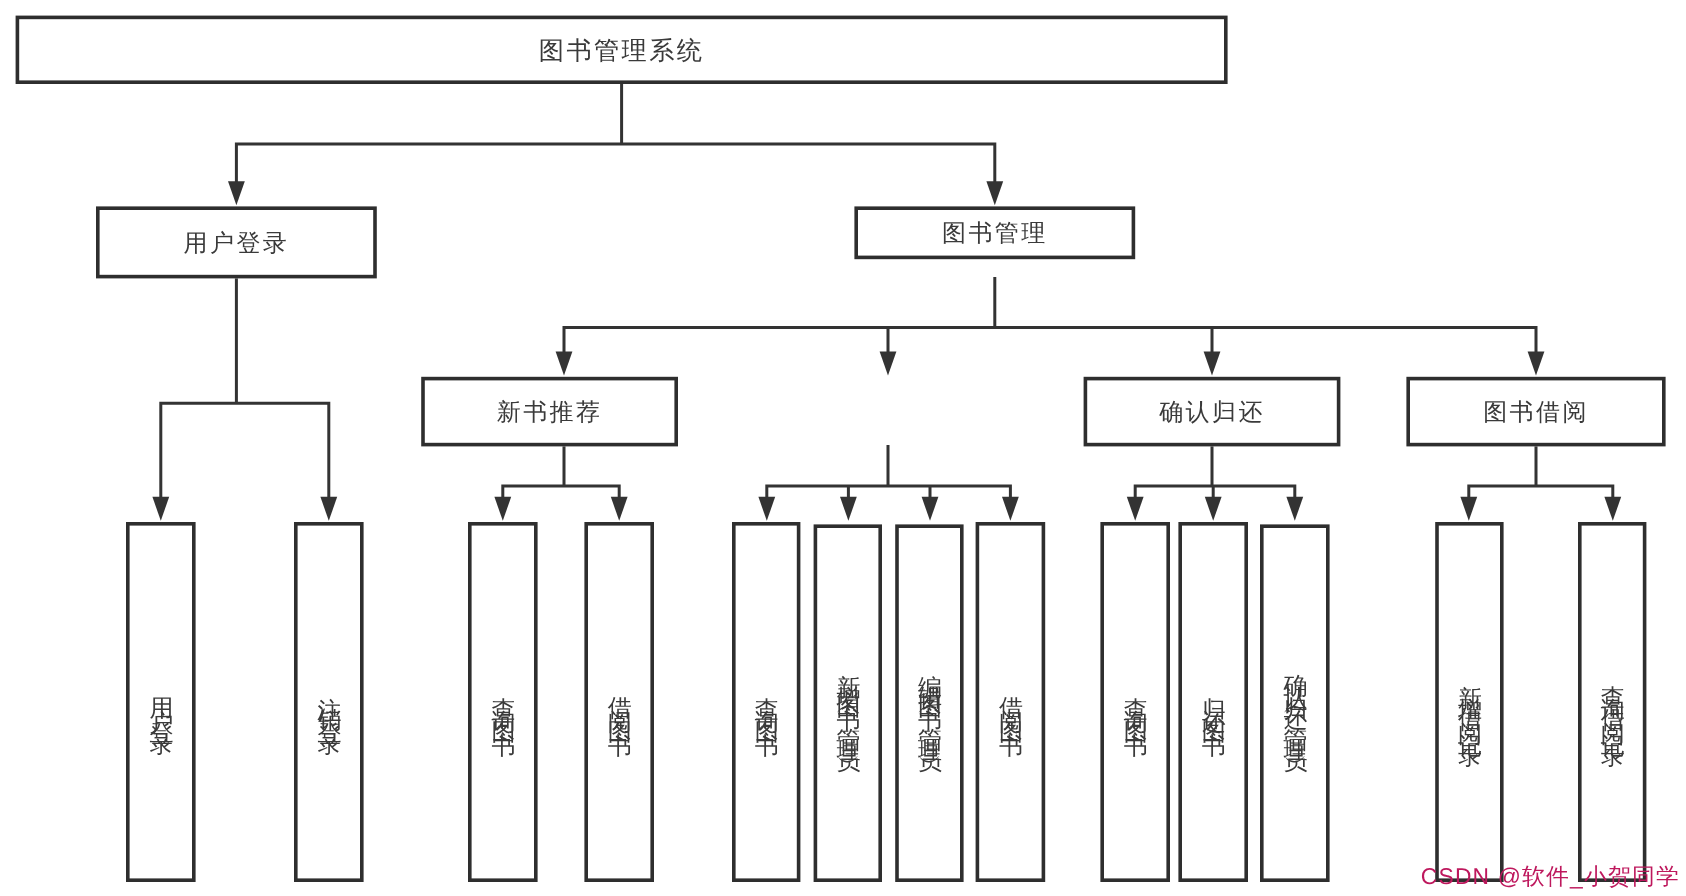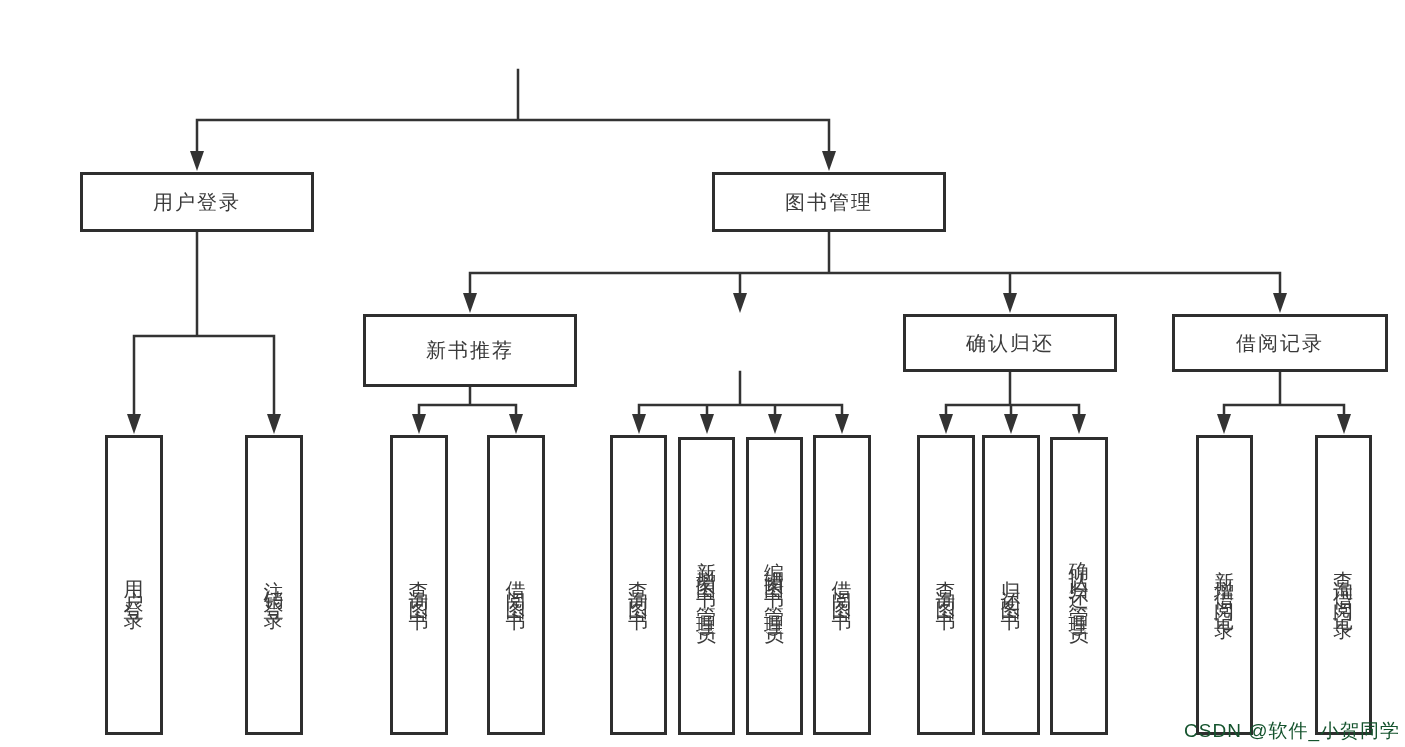--- a/index.html
+++ b/index.html
@@ -14,21 +14,21 @@
   }
   .node.h{font-size:20px;letter-spacing:2px;white-space:nowrap;}
   .node.root{font-size:21px;}
   .vtext{
     writing-mode:vertical-lr;text-orientation:mixed;
     font-size:20px;letter-spacing:10px;line-height:1;
   }
   .vtext.tight{letter-spacing:9px;}
   .watermark{
     position:absolute;right:5px;bottom:3px;z-index:2;
-    font-size:19px;color:#14532d;letter-spacing:1px;white-space:nowrap;
+    font-size:19px;color:#be185d;letter-spacing:1px;white-space:nowrap;
   }
 </style>
 </head>
 <body>
 
 <div class="stage">
 
   <svg class="wires" width="1405" height="747" viewBox="0 0 1405 747" aria-hidden="true">
     <g stroke="#333333" stroke-width="2.5" fill="none" stroke-linecap="square">
       <path d="M518,70 L518,120 M197,120 L829,120 M197,120 L197,155 M829,120 L829,155"></path>
@@ -55,27 +55,28 @@
       <polygon points="768,414 782,414 775,434"></polygon>
       <polygon points="835,414 849,414 842,434"></polygon>
       <polygon points="939,414 953,414 946,434"></polygon>
       <polygon points="1004,414 1018,414 1011,434"></polygon>
       <polygon points="1072,414 1086,414 1079,434"></polygon>
       <polygon points="1217,414 1231,414 1224,434"></polygon>
       <polygon points="1337,414 1351,414 1344,434"></polygon>
     </g>
   </svg>
 
+  <div class="node h root" style="left:13px;top:13px;width:1010px;height:57px">图书管理系统</div>
 
   <div class="node h" style="left:80px;top:172px;width:234px;height:60px">用户登录</div>
-  <div class="node h" style="left:712px;top:172px;width:234px;height:60px">图书管理</div>
+  <div class="node h" style="left:712px;top:172px;width:234px;height:44px">图书管理</div>
 
-  <div class="node h" style="left:363px;top:314px;width:214px;height:73px">新书推荐</div>
+  <div class="node h" style="left:351px;top:314px;width:214px;height:58px">新书推荐</div>
   <div class="node h" style="left:903px;top:314px;width:214px;height:58px">确认归还</div>
-  <div class="node h" style="left:1172px;top:314px;width:216px;height:58px">借阅记录</div>
+  <div class="node h" style="left:1172px;top:314px;width:216px;height:58px">图书借阅</div>
 
   <div class="node v" style="left:105px;top:435px;width:58px;height:300px">
     <span class="vtext">用户登录</span>
   </div>
   <div class="node v" style="left:245px;top:435px;width:58px;height:300px">
     <span class="vtext">注销登录</span>
   </div>
 
   <div class="node v" style="left:390px;top:435px;width:58px;height:300px">
     <span class="vtext">查询图书</span>

